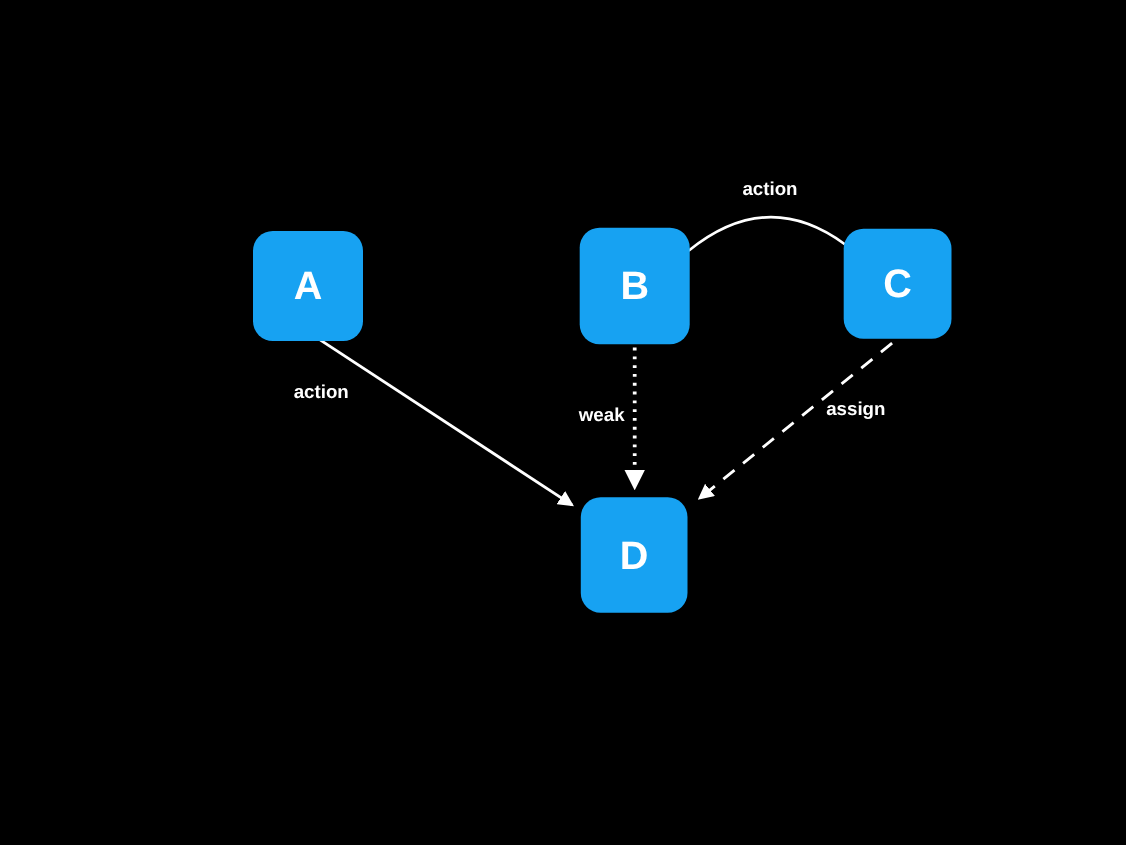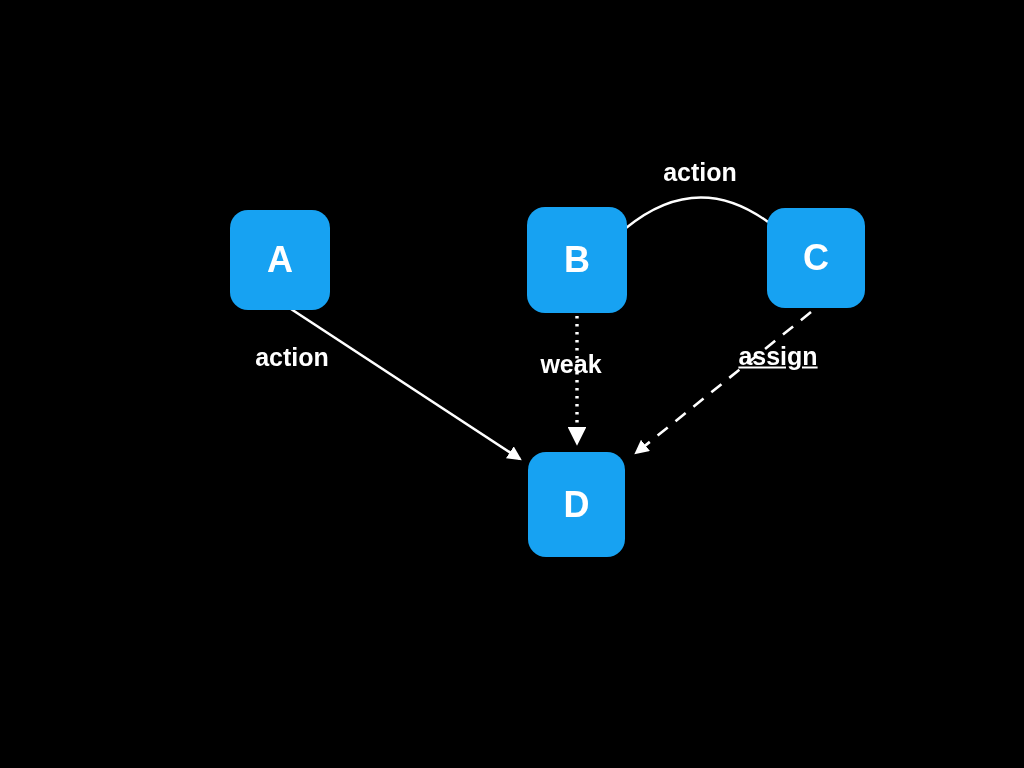--- a/index.html
+++ b/index.html
@@ -37,27 +37,27 @@
     line-height: 1;
   }
   .node-a { left: 230px; top: 210px; width: 100px; height: 100px; }
   .node-b { left: 527px; top: 207px; width: 100px; height: 106px; }
   .node-c { left: 767px; top: 208px; width: 98px;  height: 100px; }
   .node-d { left: 528px; top: 452px; width: 97px;  height: 105px; }
   .edge-label {
     position: absolute;
     transform: translate(-50%, -50%);
     color: var(--label);
-    font-size: 25px;
+    font-size: 17px;
     font-weight: 700;
     white-space: nowrap;
   }
   .label-strong { left: 292px; top: 357px; }
-  .label-weak   { left: 547px; top: 364px; margin-left: 24px; }
-  .label-assign { left: 778px; top: 356px; text-decoration: underline; }
+  .label-weak   { left: 547px; top: 378px; }
+  .label-assign { left: 778px; top: 372px; }
   .label-action { left: 700px; top: 172px; }
 </style>
 </head>
 <body>
 
 <div class="canvas">
 
   <svg class="edges-svg" viewBox="0 0 1024 768" xmlns="http://www.w3.org/2000/svg">
     <defs>
       <marker id="arrow" viewBox="0 0 10 10" refX="8.5" refY="5" markerWidth="5.5" markerHeight="5.5" orient="auto-start-reverse">

